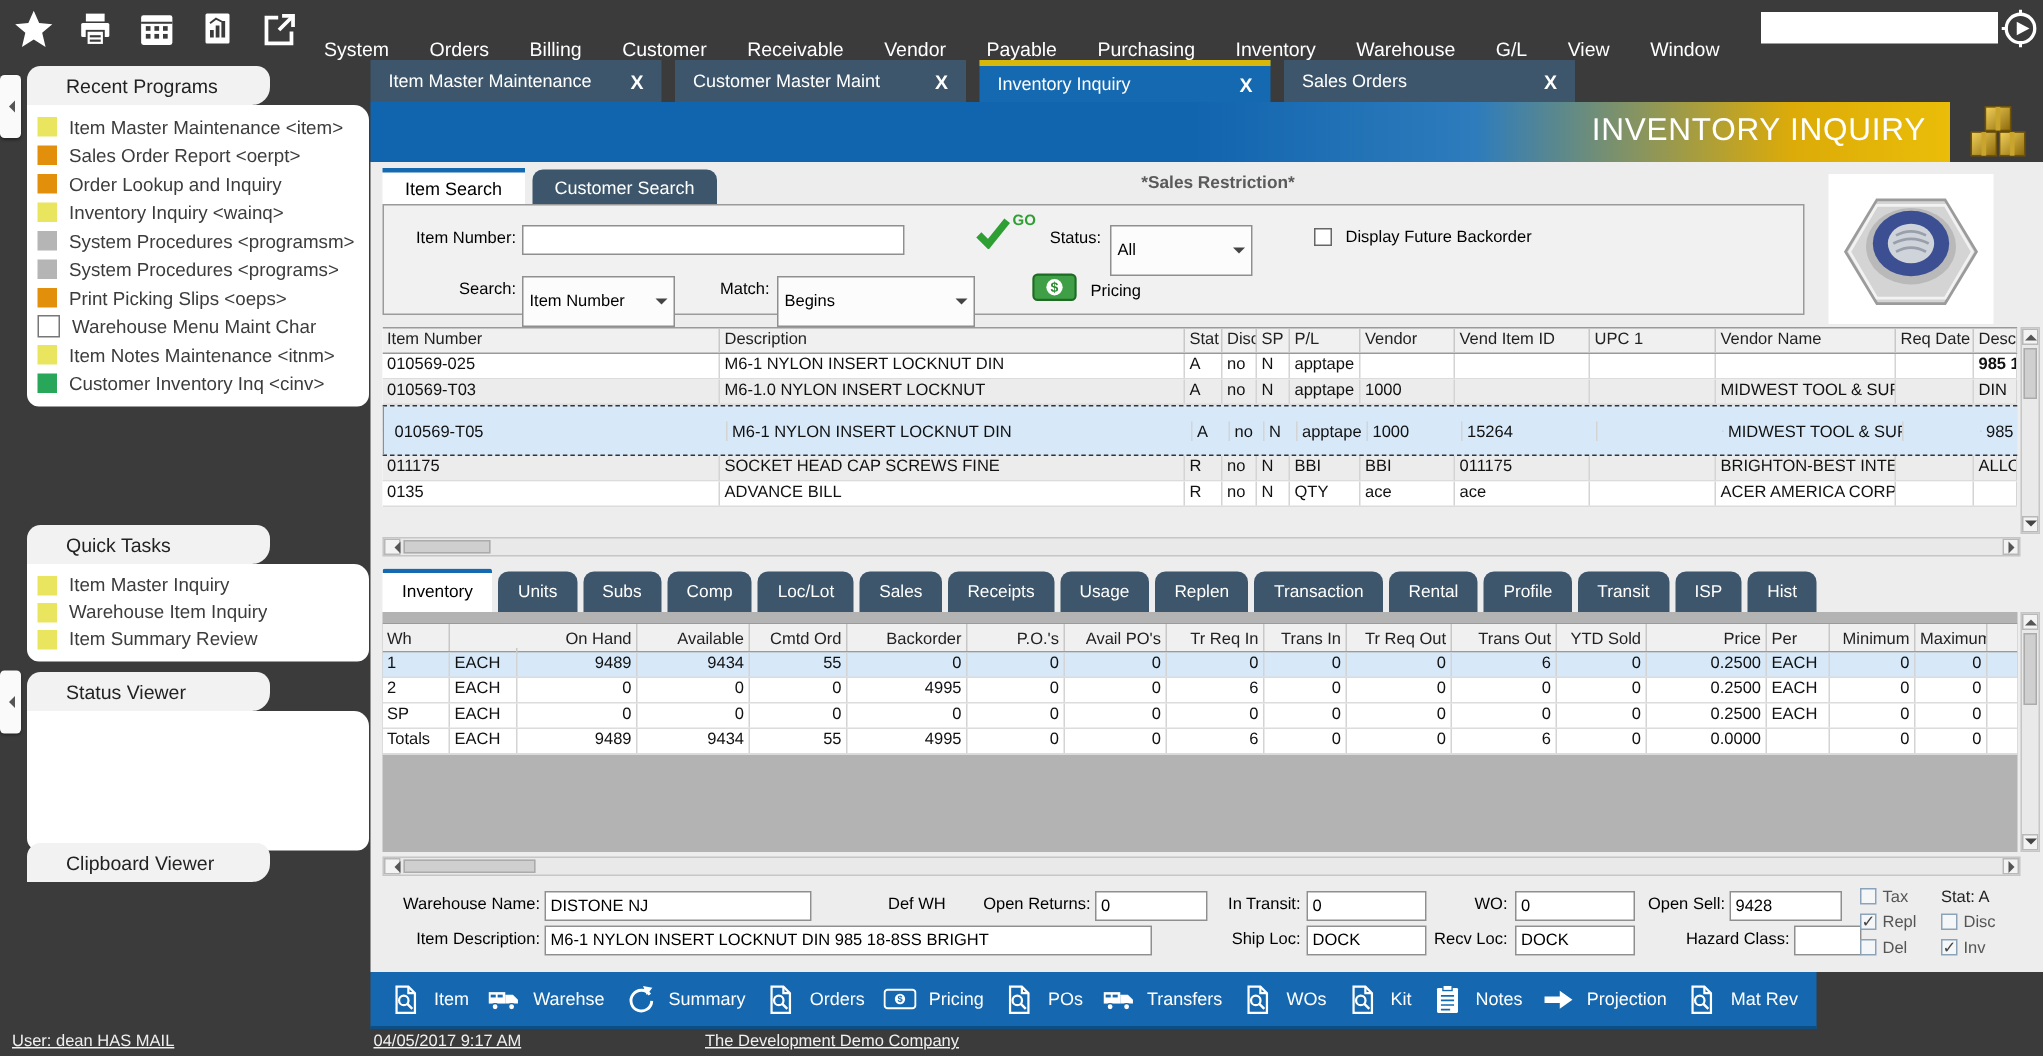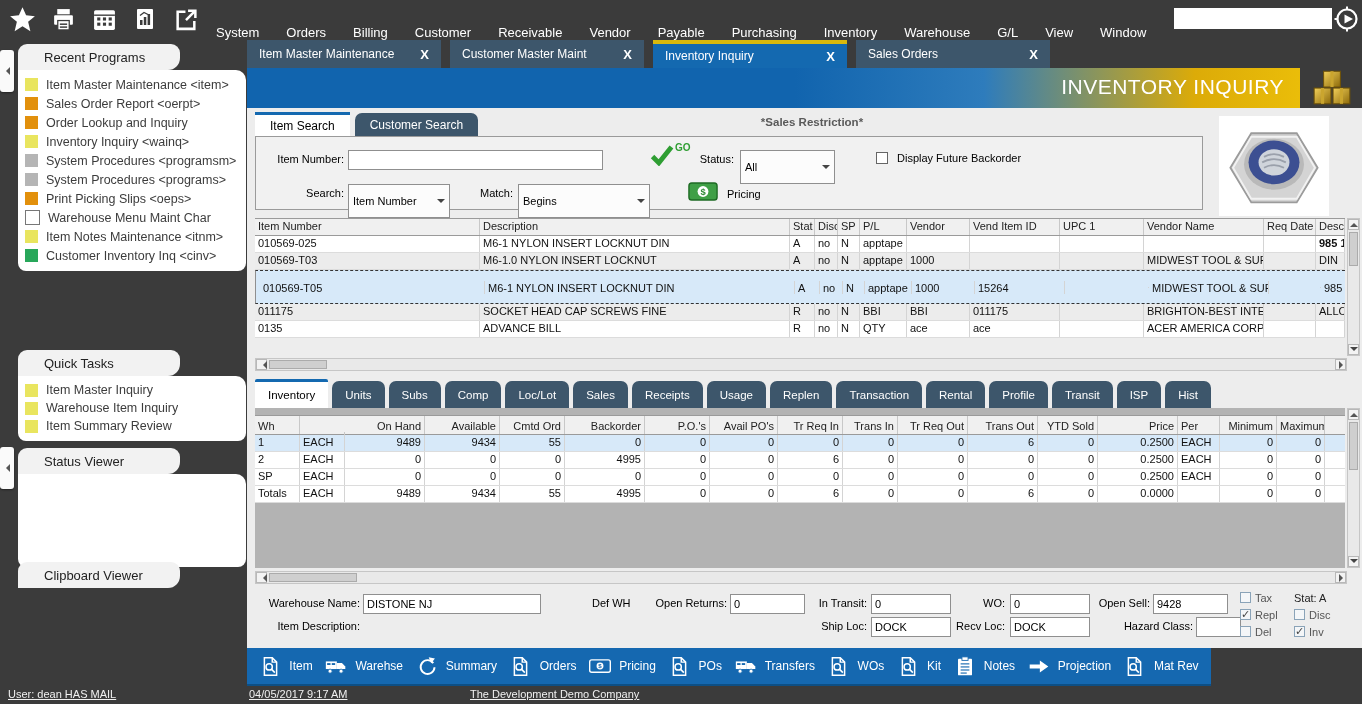--- a/index.html
+++ b/index.html
@@ -650,20 +650,21 @@
       <div class="fl lab-r" style="left:398px;top:489px;width:82px;">Open Returns:</div>
       <input class="txt" style="left: 483px; top: 486px; width: 75px;" value="0">
       <div class="fl lab-r" style="left:556px;top:489px;width:64px;">In Transit:</div>
       <input class="txt" style="left: 624px; top: 486px; width: 80px;" value="0">
       <div class="fl lab-r" style="left:726px;top:489px;width:32px;">WO:</div>
       <input class="txt" style="left: 763px; top: 486px; width: 80px;" value="0">
       <div class="fl lab-r" style="left:841px;top:489px;width:62px;">Open Sell:</div>
       <input class="txt" style="left: 906px; top: 486px; width: 75px;" value="9428">
 
       <div class="fl lab-r" style="left:8px;top:512px;width:105px;">Item Description:</div>
+      <input class="txt" style="left: 116px; top: 509px; width: 405px;" value="M6-1 NYLON INSERT LOCKNUT DIN 985 18-8SS BRIGHT">
       <div class="fl lab-r" style="left:556px;top:512px;width:64px;">Ship Loc:</div>
       <input class="txt" style="left: 624px; top: 509px; width: 80px;" value="DOCK">
       <div class="fl lab-r" style="left:698px;top:512px;width:60px;">Recv Loc:</div>
       <input class="txt" style="left: 763px; top: 509px; width: 80px;" value="DOCK">
       <div class="fl lab-r" style="left:868px;top:512px;width:78px;">Hazard Class:</div>
       <input class="txt" style="left: 949px; top: 509px; width: 45px;" value="">
 
       <div class="flags">
           <div class="flag">
             <span class="cb"></span>

